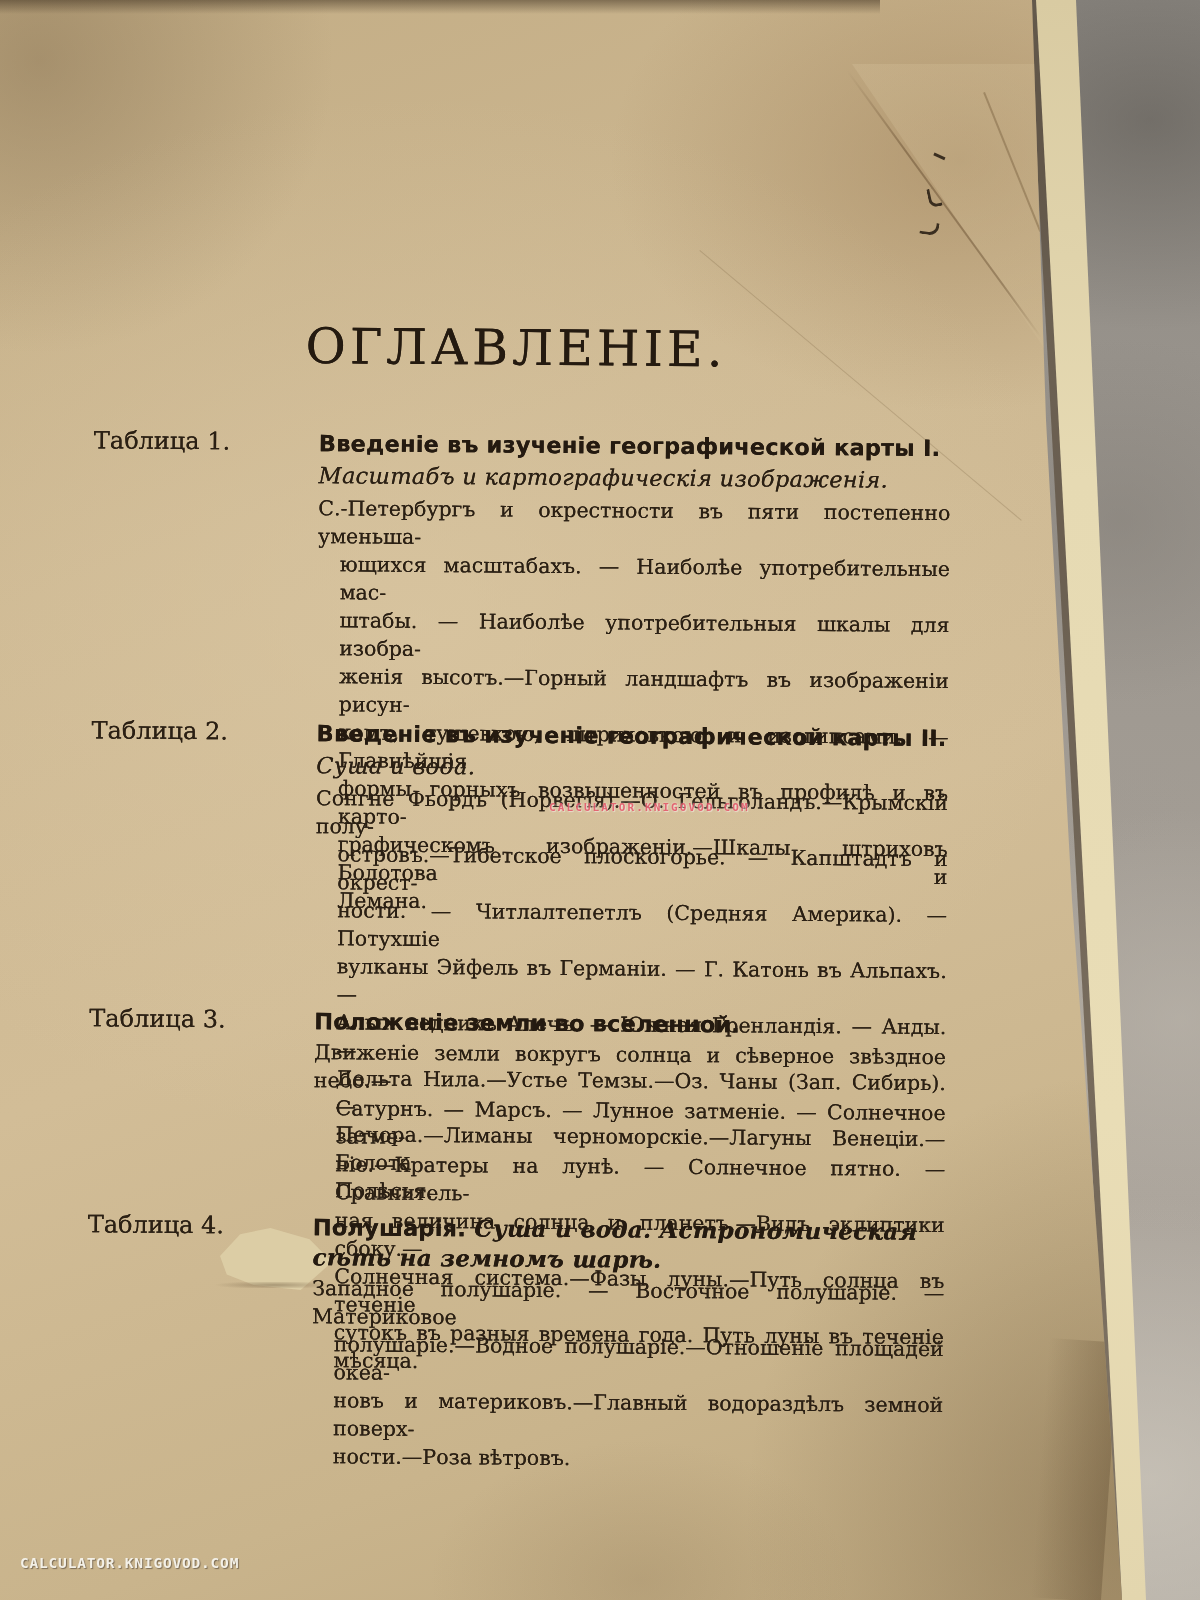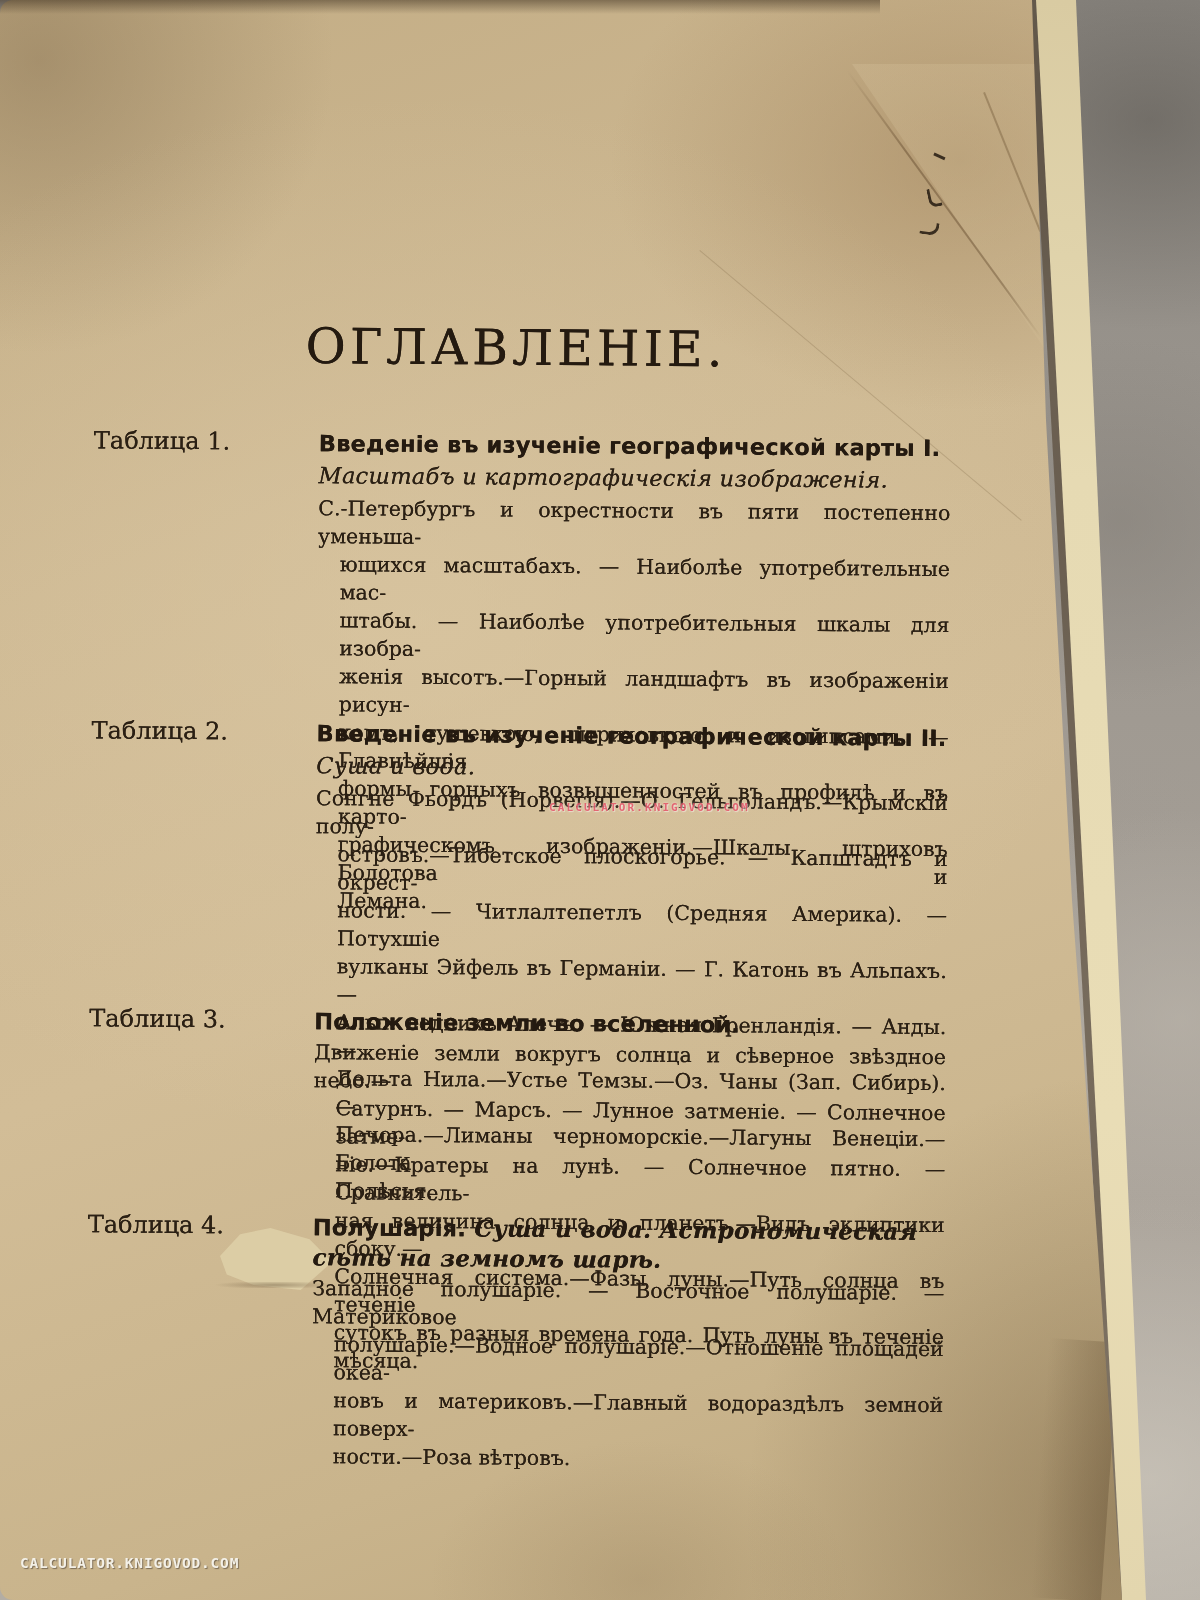--- a/index.html
+++ b/index.html
@@ -38,21 +38,20 @@
   .page{
     position:absolute;inset:0;
     clip-path:polygon(0 0,1032px 0,1046px 420px,1072px 900px,1098px 1250px,1122px 1600px,0 1600px);
     background:
       radial-gradient(900px 700px at 420px 620px, rgba(222,203,167,.55), rgba(222,203,167,0) 75%),
       radial-gradient(500px 360px at 960px 160px, rgba(150,118,78,.45), rgba(150,118,78,0) 70%),
       radial-gradient(420px 420px at 40px 60px, rgba(120,99,70,.40), rgba(120,99,70,0) 70%),
       radial-gradient(520px 620px at 1120px 1520px, rgba(110,90,60,.45), rgba(110,90,60,0) 72%),
       radial-gradient(300px 200px at 640px 1580px, rgba(140,118,84,.25), rgba(140,118,84,0) 70%),
       linear-gradient(160deg,#c3ad85 0%,#cdb892 30%,#d2bd97 55%,#c9b48c 80%,#bda77e 100%);
-    border-radius: 13px;
   }
   
   .page-top-shadow{position:absolute;left:0;top:0;width:880px;height:14px;
     background:linear-gradient(180deg,rgba(58,44,28,.5),rgba(58,44,28,0));}
   
   .fold-region{
     position:absolute;inset:0;
     clip-path:polygon(852px 64px,1038px 64px,1044px 348px);
     background:linear-gradient(115deg,rgba(235,221,188,.30),rgba(190,165,120,.25));
   }

